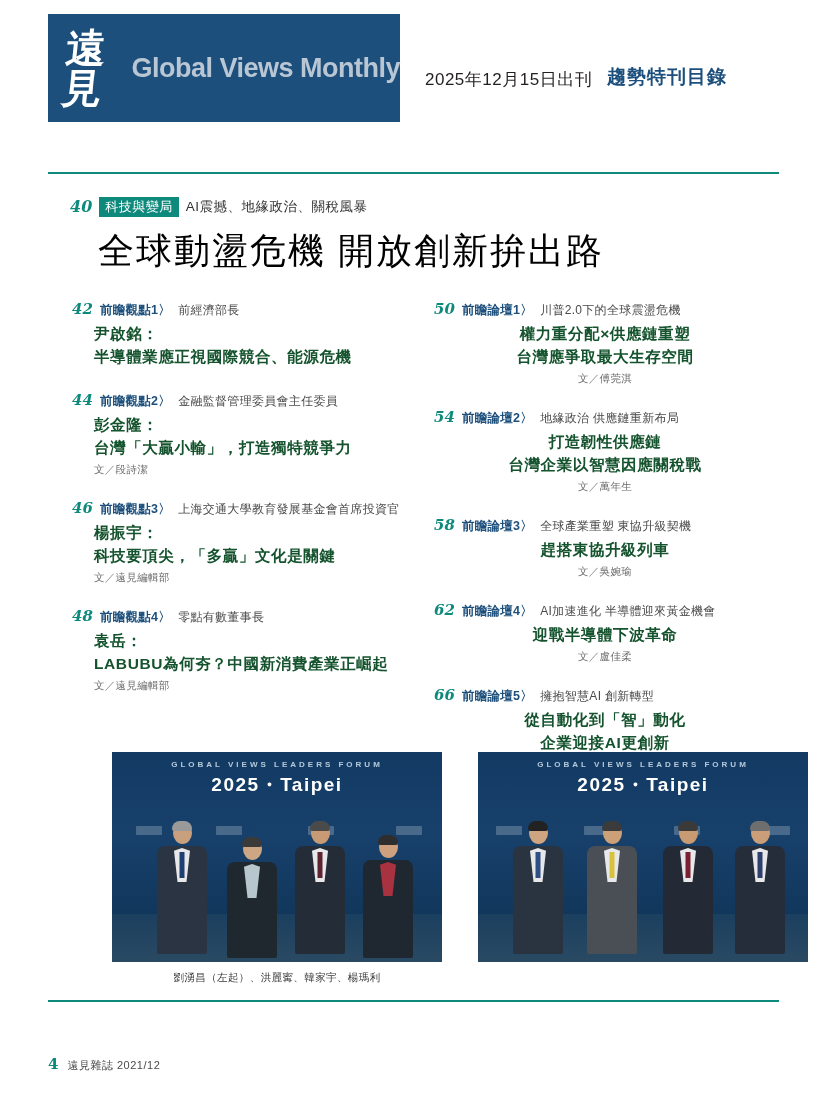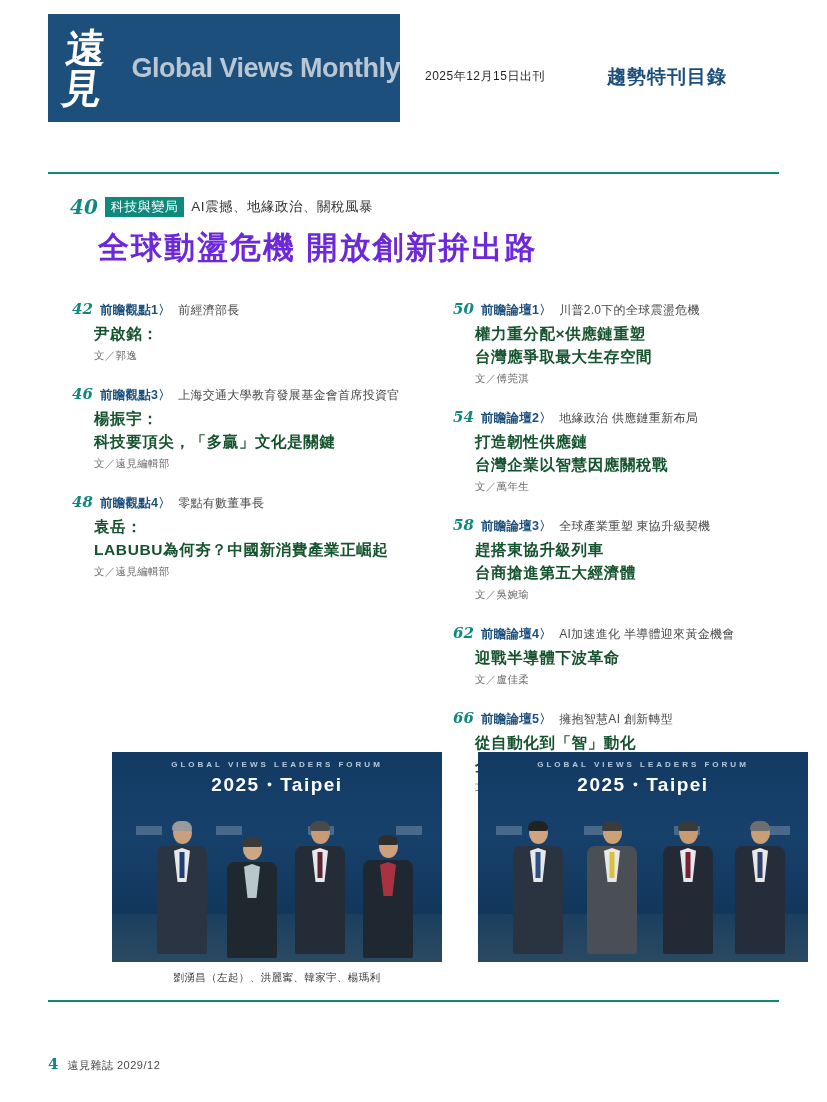--- a/index.html
+++ b/index.html
@@ -43,21 +43,21 @@
     color: #b9c6d4;
     font-size: 27px;
     font-weight: bold;
     letter-spacing: -0.5px;
     white-space: nowrap;
   }
   .issue-date {
     position: absolute;
     left: 425px;
     top: 68px;
-    font-size: 12px;
+    font-size: 17px;
     color: #231f20;
     letter-spacing: 0.5px;
     white-space: nowrap;
   }
   .toc-title {
     position: absolute;
     left: 607px;
     top: 64px;
     font-size: 19px;
     font-weight: bold;
@@ -85,56 +85,56 @@
   }
   .feature-line1 {
     display: flex;
     align-items: center;
     gap: 7px;
     height: 22px;
   }
   .feature-page {
     font-family: "DejaVu Serif", serif;
     font-style: italic;
-    font-size: 20px;
+    font-size: 16px;
     font-weight: bold;
     color: #0e8a7d;
     line-height: 1;
   }
   .feature-tag {
     background: #0e8a7d;
     color: #ffffff;
     font-size: 13px;
     padding: 3px 6px 4px 6px;
     line-height: 1;
     letter-spacing: 0.5px;
   }
   .feature-sub {
     font-size: 13.5px;
     color: #333;
     letter-spacing: 0.5px;
   }
   .feature-headline {
     margin-top: 9px;
     margin-left: 28px;
-    font-size: 31px;
-    font-weight: bold;
-    color: #6d28d9;
+    font-size: 36px;
+    font-weight: normal;
+    color: #000000;
     letter-spacing: 2px;
     white-space: nowrap;
   }
 
   
   .col {
     position: absolute;
     top: 300px;
     width: 320px;
   }
   .col-left  { left: 72px;  }
-  .col-right { left: 453px; }
+  .col-right { left: 434px; text-align: center; }
 
   .entry { margin-bottom: 22px; }
   .entry-head {
     display: flex;
     align-items: baseline;
     gap: 7px;
     white-space: nowrap;
   }
   .entry-page {
     font-family: "DejaVu Serif", serif;
@@ -319,24 +319,36 @@
 <div class="col col-left">
 
   <div class="entry">
     <div class="entry-head">
       <span class="entry-page">42</span>
       <span class="entry-label">前瞻觀點1〉</span>
       <span class="entry-kicker">前經濟部長</span>
     </div>
     <div class="entry-body">
       <div class="entry-title">尹啟銘：</div>
-      <div class="entry-byline">文／郭逸</div>
-    </div>
-  </div>
-
+      <div class="entry-title">半導體業應正視國際競合、能源危機</div>
+    </div>
+  </div>
+
+  <div class="entry">
+    <div class="entry-head">
+      <span class="entry-page">44</span>
+      <span class="entry-label">前瞻觀點2〉</span>
+      <span class="entry-kicker">金融監督管理委員會主任委員</span>
+    </div>
+    <div class="entry-body">
+      <div class="entry-title">彭金隆：</div>
+      <div class="entry-title">台灣「大贏小輸」，打造獨特競爭力</div>
+      <div class="entry-byline">文／段詩潔</div>
+    </div>
+  </div>
 
   <div class="entry">
     <div class="entry-head">
       <span class="entry-page">46</span>
       <span class="entry-label">前瞻觀點3〉</span>
       <span class="entry-kicker">上海交通大學教育發展基金會首席投資官</span>
     </div>
     <div class="entry-body">
       <div class="entry-title">楊振宇：</div>
       <div class="entry-title">科技要頂尖，「多贏」文化是關鍵</div>
@@ -388,21 +400,20 @@
   </div>
 
   <div class="entry">
     <div class="entry-head">
       <span class="entry-page">58</span>
       <span class="entry-label">前瞻論壇3〉</span>
       <span class="entry-kicker">全球產業重塑 東協升級契機</span>
     </div>
     <div class="entry-body">
       <div class="entry-title">趕搭東協升級列車</div>
-      <div class="entry-title">台商搶進第五大經濟體</div>
       <div class="entry-byline">文／吳婉瑜</div>
     </div>
   </div>
 
   <div class="entry">
     <div class="entry-head">
       <span class="entry-page">62</span>
       <span class="entry-label">前瞻論壇4〉</span>
       <span class="entry-kicker">AI加速進化 半導體迎來黃金機會</span>
     </div>
@@ -523,14 +534,14 @@
       </div>
     </div>
   </div>
 
 </div>
 
 <div class="rule rule-bottom"></div>
 
 <div class="footer">
   <span class="footer-page">4</span>
-  <span class="footer-text">遠見雜誌 2029/12</span>
+  <span class="footer-text">遠見雜誌 2021/12</span>
 </div>
 
 </body></html>

